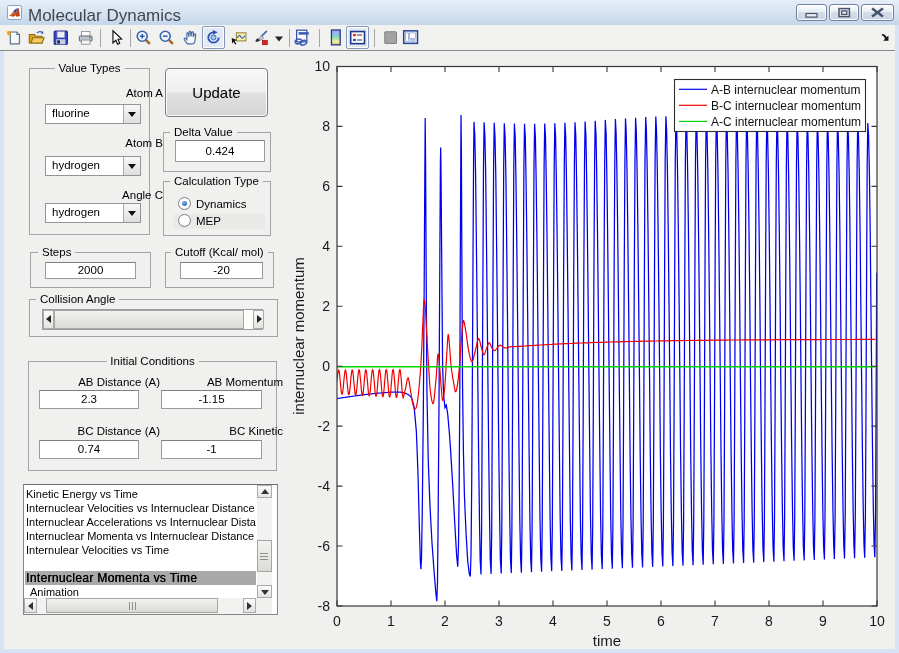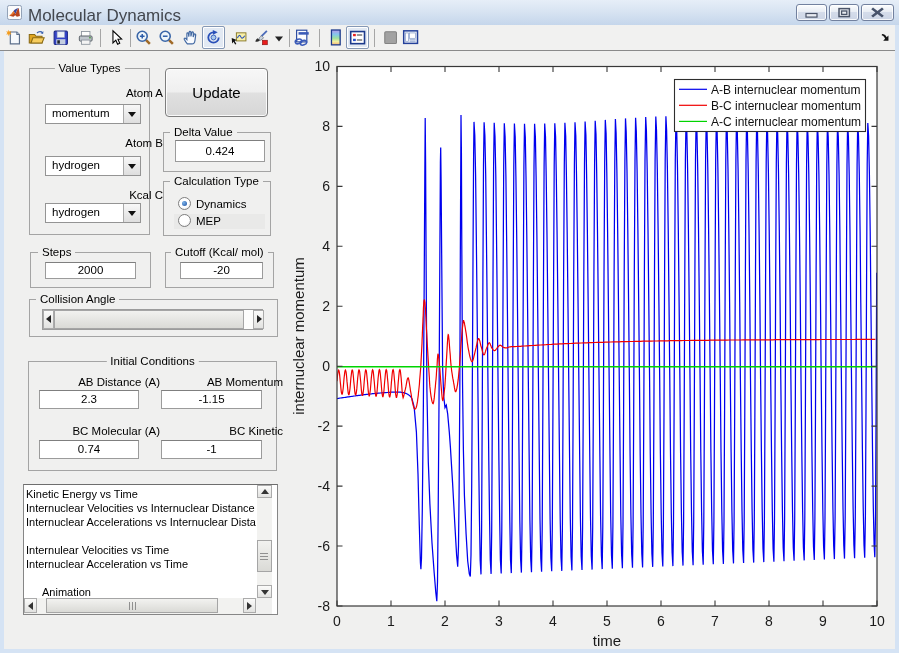--- a/index.html
+++ b/index.html
@@ -160,29 +160,29 @@
     <path d="M1.2 1 C4.2 1.2 6 2.6 6.6 4.8 L8.8 2.6 L8.8 8.8 L2.6 8.8 L4.8 6.6 C4 4 2.8 2.6 0.8 2.2 Z" fill="#141414"></path>
   </svg>
 <div class="abs" id="brd-l"></div>
 <div class="abs" id="brd-r"></div>
 <div class="abs" id="brd-b"></div>
 <div class="abs gb" style="left:29px;top:68px;width:121px;height:167px">
     <span class="gl" style="left:50%;transform:translateX(-50%)">Value Types</span>
   </div>
 <div class="abs lbl" style="left:23px;top:86px;width:140px">Atom A</div>
 <div class="abs dd" style="left:45px;top:104px;width:96px;height:20px">
-    <span class="ddt">momentum</span>
+    <span class="ddt">fluorine</span>
     <span class="ddb"></span>
   </div>
 <div class="abs lbl" style="left:23px;top:136px;width:140px">Atom B</div>
 <div class="abs dd" style="left:45px;top:156px;width:96px;height:20px">
     <span class="ddt">hydrogen</span>
     <span class="ddb"></span>
   </div>
-<div class="abs lbl" style="left:23px;top:188px;width:140px">Kcal C</div>
+<div class="abs lbl" style="left:23px;top:188px;width:140px">Angle C</div>
 <div class="abs dd" style="left:45px;top:203px;width:96px;height:20px">
     <span class="ddt">hydrogen</span>
     <span class="ddb"></span>
   </div>
 <div class="abs" id="updbtn">Update</div>
 <div class="abs gb" style="left:163px;top:132px;width:108px;height:40px">
     <span class="gl" style="left:6px">Delta Value</span>
   </div>
 <div class="abs edit" style="left:175px;top:140px;width:90px;height:22px;line-height:20px">0.424</div>
 <div class="abs gb" style="left:163px;top:181px;width:108px;height:55px">
@@ -213,31 +213,32 @@
     <div class="abs sbtn" style="left:210px;top:0;width:10.5px;height:19px"></div>
     <div class="abs arr" style="left:213.5px;top:5px;border:4.5px solid transparent;border-left:5px solid #222;border-right:none"></div>
   </div>
 <div class="abs gb" style="left:28px;top:361px;width:249px;height:110px">
     <span class="gl" style="left:50%;transform:translateX(-50%)">Initial Conditions</span>
   </div>
 <div class="abs lbl" style="left:20px;top:375px;width:140px">AB Distance (A)</div>
 <div class="abs edit" style="left:39px;top:390px;width:100px;height:19px;line-height:17px">2.3</div>
 <div class="abs lbl" style="left:143px;top:375px;width:140px">AB Momentum</div>
 <div class="abs edit" style="left:161px;top:390px;width:101px;height:19px;line-height:17px">-1.15</div>
-<div class="abs lbl" style="left:20px;top:424px;width:140px">BC Molecular (A)</div>
+<div class="abs lbl" style="left:20px;top:424px;width:140px">BC Distance (A)</div>
 <div class="abs edit" style="left:39px;top:440px;width:100px;height:19px;line-height:17px">0.74</div>
 <div class="abs lbl" style="left:143px;top:424px;width:140px">BC Kinetic</div>
 <div class="abs edit" style="left:161px;top:440px;width:101px;height:19px;line-height:17px">-1</div>
 <div class="abs" id="list">
     <div class="li" style="top:2px;left:1px;padding-left:1px;width:231px;overflow:hidden">Kinetic Energy vs Time</div>
     <div class="li" style="top:16px;left:1px;padding-left:1px;width:231px;overflow:hidden">Internuclear Velocities vs Internuclear Distance</div>
     <div class="li" style="top:30px;left:1px;padding-left:1px;width:231px;overflow:hidden">Internuclear Accelerations vs Internuclear Distance</div>
+    <div class="li" style="top:44px;left:1px;padding-left:1px;width:231px;overflow:hidden">Internuclear Momenta vs Internuclear Distance</div>
     <div class="li" style="top:58px;left:1px;padding-left:1px;width:231px;overflow:hidden">Internulear Velocities vs Time</div>
-    <div class="li" style="top:72px;left:1px;padding-left:1px;width:231px;overflow:hidden">Internuclear Acceleration vs Time</div>
-    <div class="li" style="top:100px;left:1px;padding-left:17px;width:231px;overflow:hidden">Animation</div>
+    <div class="li" style="top:86px;background:#a9a9a9;font-size:12px;letter-spacing:0.35px;text-shadow:0.3px 0 0 #000;left:1px;padding-left:1px;width:231px;overflow:hidden">Internuclear Momenta vs Time</div>
+    <div class="li" style="top:100px;left:1px;padding-left:5px;width:231px;overflow:hidden">Animation</div>
     <div class="abs" style="left:233px;top:0;width:15px;height:113px;background:#f2f2f0">
       <div class="abs sbtn" style="left:0;top:0;width:15px;height:13px"></div>
       <div class="abs arr" style="left:3.5px;top:4px;border:4px solid transparent;border-bottom:5px solid #333;border-top:none"></div>
       <div class="abs thumb" style="left:0;top:55px;width:15px;height:32px"></div>
       <div class="abs" style="left:3px;top:68px;width:8px;height:1px;background:#909090;box-shadow:0 3px #909090,0 6px #909090"></div>
       <div class="abs sbtn" style="left:0;top:100px;width:15px;height:13px"></div>
       <div class="abs arr" style="left:3.5px;top:105px;border:4px solid transparent;border-top:5px solid #333;border-bottom:none"></div>
     </div>
     <div class="abs" style="left:0;top:113px;width:233px;height:16px;background:#f2f2f0">
       <div class="abs sbtn" style="left:0;top:0;width:13px;height:15px"></div>

